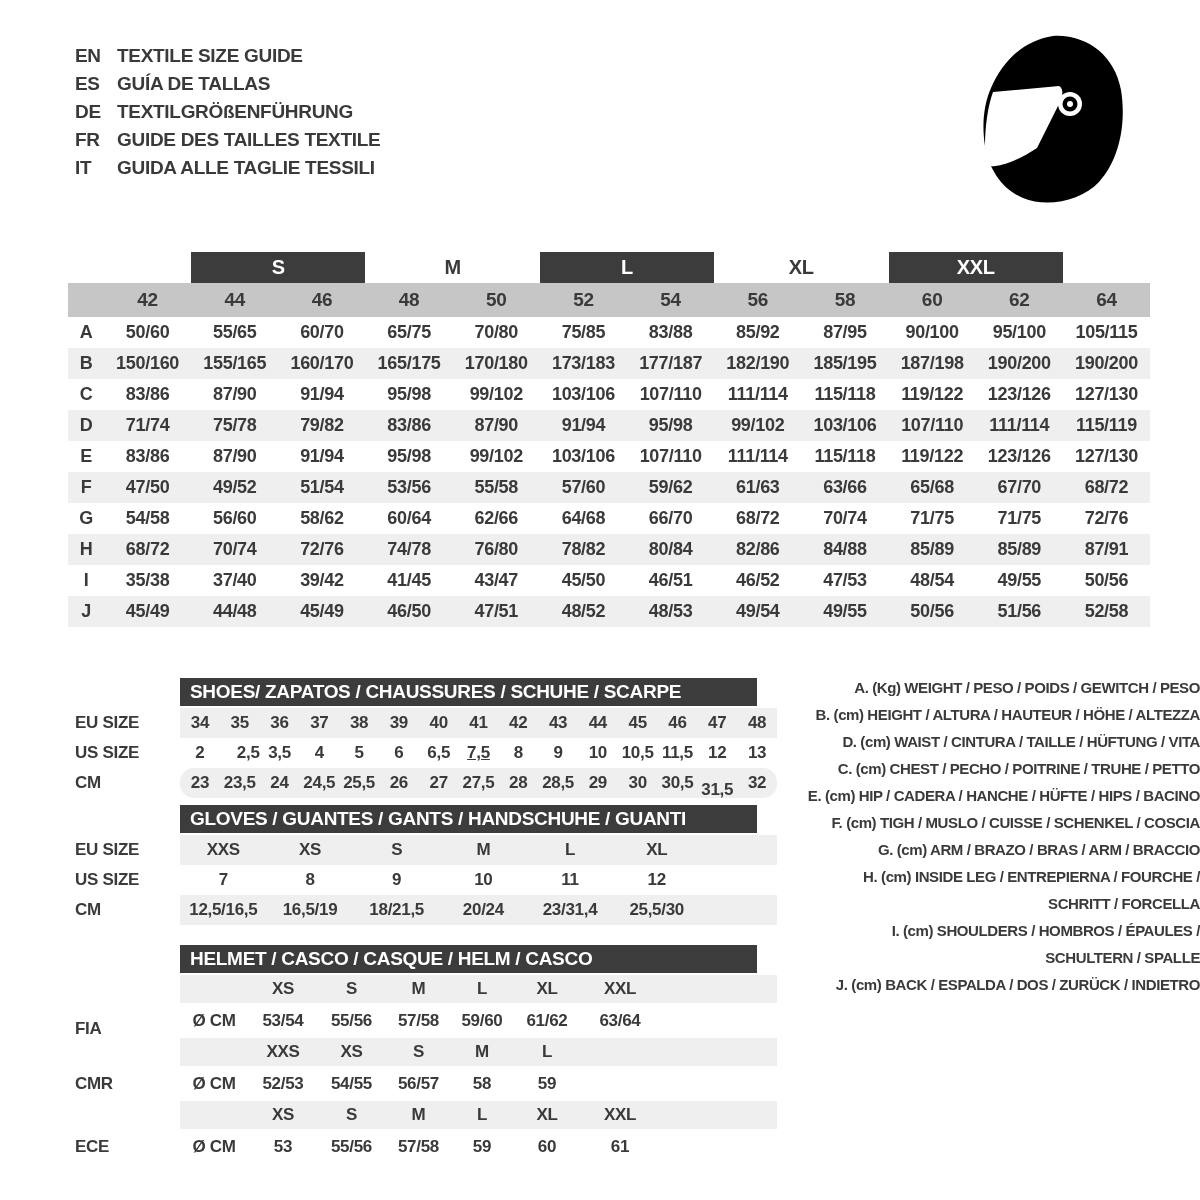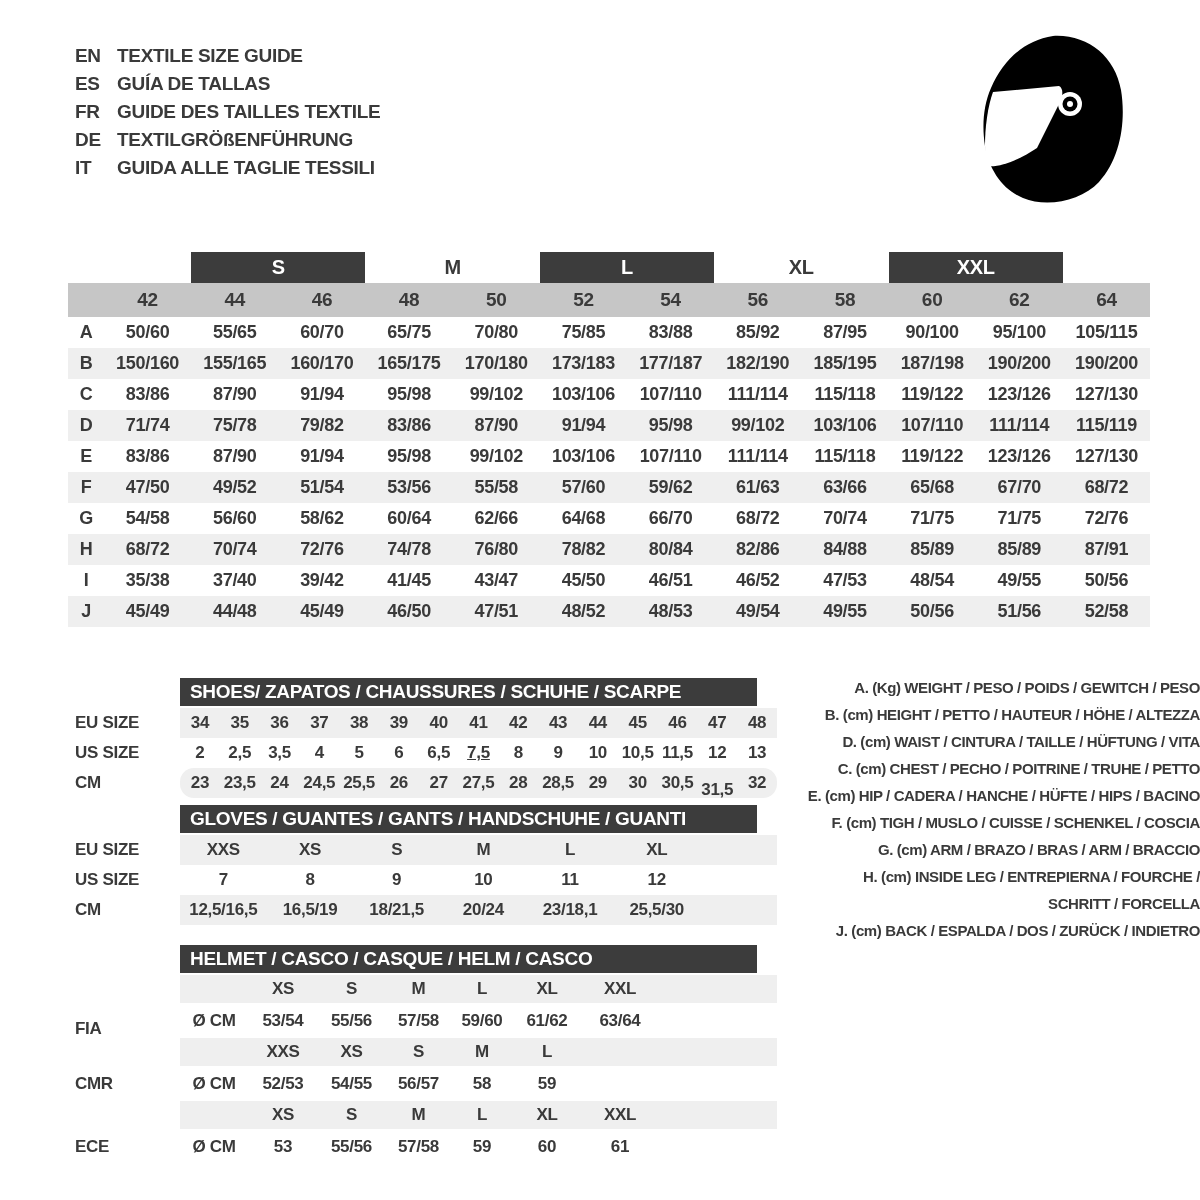--- a/index.html
+++ b/index.html
@@ -52,26 +52,26 @@
 <div id="language-list" class="abs">
     <div class="lang-row">
       <span class="lang-code">EN</span>
       <span class="lang-title">TEXTILE SIZE GUIDE</span>
     </div>
     <div class="lang-row">
       <span class="lang-code">ES</span>
       <span class="lang-title">GUÍA DE TALLAS</span>
     </div>
     <div class="lang-row">
+      <span class="lang-code">DE</span>
+      <span class="lang-title">TEXTILGRÖßENFÜHRUNG</span>
+    </div>
+    <div class="lang-row">
       <span class="lang-code">FR</span>
       <span class="lang-title">GUIDE DES TAILLES TEXTILE</span>
-    </div>
-    <div class="lang-row">
-      <span class="lang-code">DE</span>
-      <span class="lang-title">TEXTILGRÖßENFÜHRUNG</span>
     </div>
     <div class="lang-row">
       <span class="lang-code">IT</span>
       <span class="lang-title">GUIDA ALLE TAGLIE TESSILI</span>
     </div>
   </div>
 
 <div id="helmet-icon" class="abs">
   <svg width="160" height="180" viewBox="0 0 160 180">
     <path d="M 78,6 C 112,4 140,26 146,60 C 151,90 146,128 124,152 C 106,171 72,178 48,168
@@ -281,21 +281,21 @@
           <div class="scell" style="flex: 1 1 0%;">44</div>
           <div class="scell" style="flex: 1 1 0%;">45</div>
           <div class="scell" style="flex: 1 1 0%;">46</div>
           <div class="scell" style="flex: 1 1 0%;">47</div>
           <div class="scell" style="flex: 1 1 0%;">48</div>
         </div>
       </div>
       <div class="srow" style="height: 30px;">
         <div class="inner" style="width: 597px;">
           <div class="scell" style="flex: 1 1 0%;">2</div>
-          <div class="scell" style="flex: 1 1 0%;">2,5</div>
+          <div class="scell" style="flex: 1 1 0%; text-align: right;">2,5</div>
           <div class="scell" style="flex: 1 1 0%;">3,5</div>
           <div class="scell" style="flex: 1 1 0%;">4</div>
           <div class="scell" style="flex: 1 1 0%;">5</div>
           <div class="scell" style="flex: 1 1 0%;">6</div>
           <div class="scell" style="flex: 1 1 0%;">6,5</div>
           <div class="scell" style="flex: 1 1 0%; text-decoration: underline;">7,5</div>
           <div class="scell" style="flex: 1 1 0%;">8</div>
           <div class="scell" style="flex: 1 1 0%;">9</div>
           <div class="scell" style="flex: 1 1 0%;">10</div>
           <div class="scell" style="flex: 1 1 0%;">10,5</div>
@@ -353,21 +353,21 @@
           <div class="scell" style="flex: 1 1 0%;">11</div>
           <div class="scell" style="flex: 1 1 0%;">12</div>
         </div>
       </div>
       <div class="srow gray" style="height: 30px;">
         <div class="inner" style="width: 520px;">
           <div class="scell" style="flex: 1 1 0%;">12,5/16,5</div>
           <div class="scell" style="flex: 1 1 0%;">16,5/19</div>
           <div class="scell" style="flex: 1 1 0%;">18/21,5</div>
           <div class="scell" style="flex: 1 1 0%;">20/24</div>
-          <div class="scell" style="flex: 1 1 0%;">23/18,1</div>
+          <div class="scell" style="flex: 1 1 0%;">23/31,4</div>
           <div class="scell" style="flex: 1 1 0%;">25,5/30</div>
         </div>
       </div>
     </div>
 <div class="side-label" style="top: 30px; height: 30px;">EU SIZE</div>
     <div class="side-label" style="top: 60px; height: 30px;">US SIZE</div>
     <div class="side-label" style="top: 90px; height: 30px;">CM</div>
   </div>
 
 <div id="helmet-section" class="section">
@@ -428,22 +428,24 @@
         <div class="scell" style="width: 76px; flex: 0 0 auto;">61</div>
       </div>
     </div>
 <div class="side-label" style="top: 58px; height: 35px; margin-top: 8px;">FIA</div>
     <div class="side-label" style="top: 121px; height: 35px;">CMR</div>
     <div class="side-label" style="top: 184px; height: 35px;">ECE</div>
   </div>
 
 <div id="legend" class="abs">
     <div class="legend-item">A. (Kg) WEIGHT / PESO / POIDS / GEWITCH / PESO</div>
-    <div class="legend-item">B. (cm) HEIGHT / PETTO / HAUTEUR / HÖHE / ALTEZZA</div>
+    <div class="legend-item">B. (cm) HEIGHT / ALTURA / HAUTEUR / HÖHE / ALTEZZA</div>
     <div class="legend-item">D. (cm) WAIST / CINTURA / TAILLE / HÜFTUNG / VITA</div>
     <div class="legend-item">C. (cm) CHEST / PECHO / POITRINE / TRUHE / PETTO</div>
     <div class="legend-item">E. (cm) HIP / CADERA / HANCHE / HÜFTE / HIPS / BACINO</div>
     <div class="legend-item">F. (cm) TIGH / MUSLO / CUISSE / SCHENKEL / COSCIA</div>
     <div class="legend-item">G. (cm) ARM / BRAZO / BRAS / ARM / BRACCIO</div>
     <div class="legend-item">H. (cm) INSIDE LEG / ENTREPIERNA / FOURCHE /
 SCHRITT / FORCELLA</div>
+    <div class="legend-item">I. (cm) SHOULDERS / HOMBROS / ÉPAULES /
+SCHULTERN / SPALLE</div>
     <div class="legend-item">J. (cm) BACK / ESPALDA / DOS / ZURÜCK / INDIETRO</div>
   </div>
 
 </body></html>

